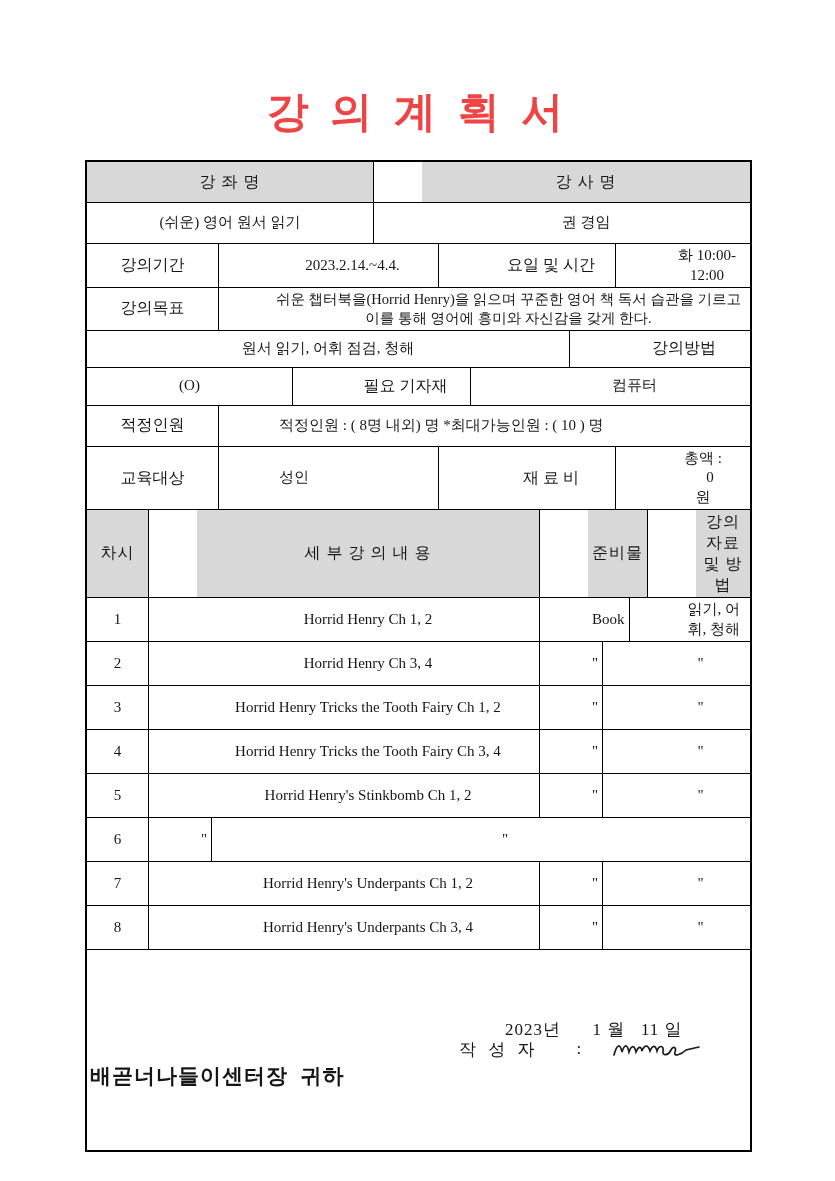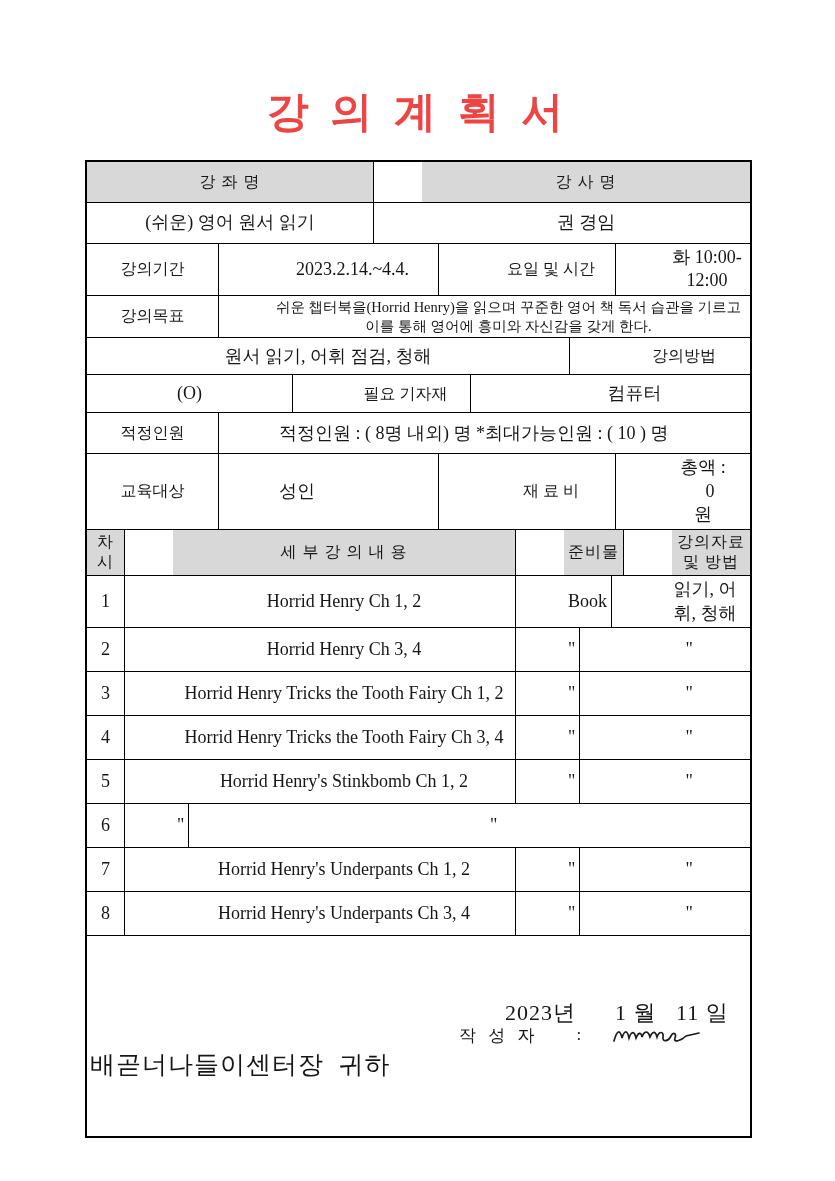--- a/index.html
+++ b/index.html
@@ -25,63 +25,63 @@
     border:2px solid #000; box-sizing:border-box;
     background:#fff;
   }
   .row { display:flex; border-bottom:1px solid #000;gap:48px; }
   .row:last-child { border-bottom:none; }
   .cell {
     box-sizing:border-box;
     border-right:1px solid #000;
     display:flex; align-items:center; justify-content:center;
     text-align:center; padding:2px 4px;
-    font-size:18px; line-height:1.3;
+    font-size:15px; line-height:1.3;
   }
   .cell:last-child { border-right:none; }
   .gray { background:#d8d8d8; }
   .lbl { font-size:16px; }
   .hdr { font-size:16px; letter-spacing:1px; }
 
   
   .h40 { min-height:40px; } .h37 { min-height:37px; }
   .h36 { min-height:36px; } .h43 { min-height:43px; }
 
   
   .c43  { width:287px; }
   .w115 { width:132px; }
   .w172 { width:172px; }
   .w129 { width:129px; }
   .w206 { width:206px; }
   .w130 { width:130px; }
-  .w45  { width:38px; }
+  .w45  { width:62px; }
   .w343 { width:343px; }
   .flex1 { flex:1; }
 
   .left { justify-content:flex-start; text-align:left; padding-left:12px; }
   .preline { white-space:pre-line; font-size:14.5px; }
   .fee { justify-content:space-between; padding:2px 24px 2px 16px;flex-direction:column; }
   .fee .fee-val { margin-left:14px; }
 
   
   .bottom-cell { position:relative; height:200px; width:100%; }
   .footer-date {
-    position:absolute; left:418px; top:62px;
-    font-size:22px; white-space:pre; letter-spacing:1px;
+    position:absolute; left:418px; top:68px;
+    font-size:17px; white-space:pre; letter-spacing:1px;
   }
   .footer-author {
     position:absolute; left:372px; top:86px;
     display:flex; align-items:center; font-size:17px;
   }
   .footer-author .author-label { letter-spacing:4px; }
   .footer-author .author-colon { margin-left:38px; }
   .signature { margin-left:30px; }
   .recipient {
     position:absolute; left:3px; top:112px;
-    font-size:25px; font-weight:400; letter-spacing:1px;
+    font-size:21px; font-weight:700; letter-spacing:1px;
     white-space:pre;
   }
 </style>
 </head>
 <body>
 
 <div class="page">
 
   <h1 class="title">강 의 계 획 서</h1>
 

